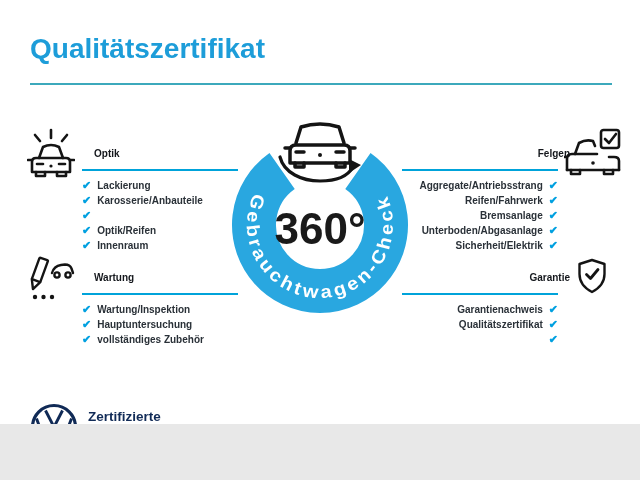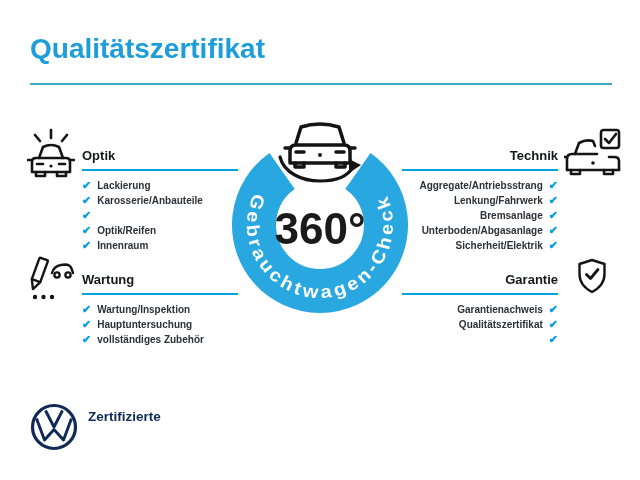--- a/index.html
+++ b/index.html
@@ -1,25 +1,25 @@
 <!DOCTYPE html>
 <html><head>
 <meta charset="utf-8">
 <style>
   html,body{margin:0;padding:0;background:#e8e8e8;}
   #page{
-    position:relative;width:640px;height:480px;background:#ffffff;overflow:hidden;
+    position:relative;width:640px;height:424px;background:#ffffff;overflow:hidden;
     font-family:"Liberation Sans", sans-serif;
   }
   .abs{position:absolute;}
   
   #title{left:30px;top:33px;font-size:28px;font-weight:bold;color:#1d9dd9;letter-spacing:0;}
   #top-divider{left:30px;top:83px;width:582px;height:2px;background:#3ca9bc;}
   
-  .sec-h{font-size:13px;font-weight:bold;color:#14171c;}
+  .sec-h{font-size:10px;font-weight:bold;color:#14171c;margin-left:12px;}
   .sec-u{height:2px;background:#00a3da;}
   #h-optik{left:82px;top:148px;}
   #u-optik{left:82px;top:169px;width:156px;}
   #h-wartung{left:82px;top:272px;text-align:right;}
   #u-wartung{left:82px;top:293px;width:156px;}
   #h-technik{left:402px;top:148px;width:156px;text-align:right;}
   #u-technik{left:402px;top:169px;width:156px;}
   #h-garantie{left:402px;top:272px;width:156px;text-align:right;}
   #u-garantie{left:402px;top:293px;width:156px;}
   
@@ -101,21 +101,21 @@
 
   <div class="abs" id="ic-garantie">
     <svg width="30" height="36" viewBox="0 0 30 36" fill="none" stroke="#141414" stroke-width="2.4" stroke-linecap="round" stroke-linejoin="round">
       <path d="M15,2 L27.5,6 V16 Q27.5,27.5 15,34 Q2.5,27.5 2.5,16 V6 Z"></path>
       <path d="M9.5,16.5 L13.5,20.5 L21,11.5" stroke-width="2.8"></path>
     </svg>
   </div>
 
   <div class="abs sec-h" id="h-optik">Optik</div>
   <div class="abs sec-u" id="u-optik"></div>
-  <div class="abs sec-h" id="h-technik">Technik</div>
+  <div class="abs sec-h" id="h-technik">Felgen</div>
   <div class="abs sec-u" id="u-technik"></div>
   <div class="abs sec-h" id="h-wartung">Wartung</div>
   <div class="abs sec-u" id="u-wartung"></div>
   <div class="abs sec-h" id="h-garantie">Garantie</div>
   <div class="abs sec-u" id="u-garantie"></div>
 
   <ul class="abs items" id="list-optik">
     <li>
         <span class="chk">✔</span>
         <span>Lackierung</span>
@@ -136,21 +136,21 @@
         <span>Innenraum</span>
       </li>
   </ul>
 
   <ul class="abs items right" id="list-technik">
     <li>
         <span>Aggregate/Antriebsstrang</span>
         <span class="chk">✔</span>
       </li>
     <li>
-        <span>Lenkung/Fahrwerk</span>
+        <span>Reifen/Fahrwerk</span>
         <span class="chk">✔</span>
       </li>
     <li>
         <span>Bremsanlage</span>
         <span class="chk">✔</span>
       </li>
     <li>
         <span>Unterboden/Abgasanlage</span>
         <span class="chk">✔</span>
       </li>

